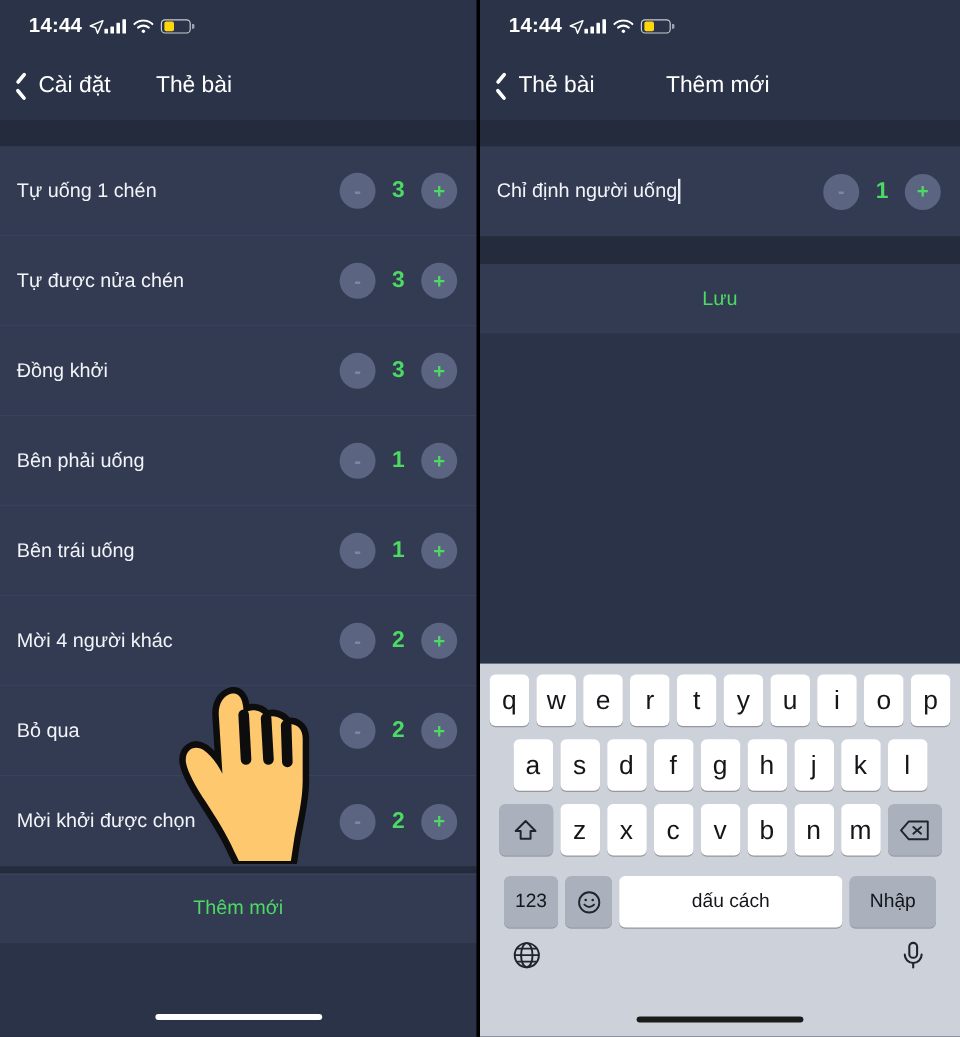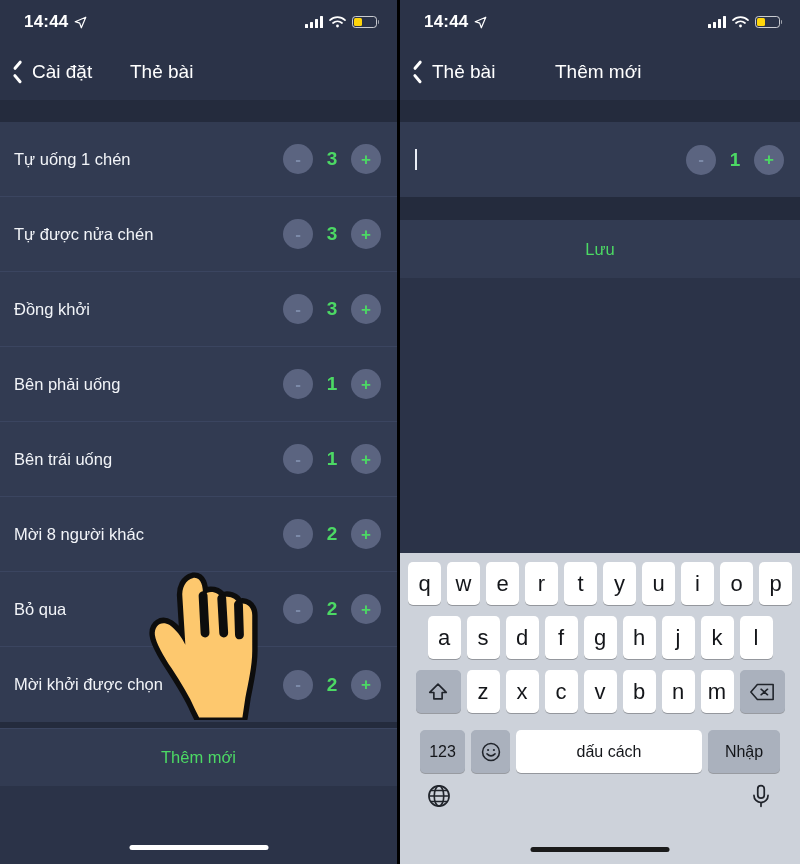--- a/index.html
+++ b/index.html
@@ -7,21 +7,21 @@
     width:800px; height:864px; overflow:hidden;
     font-family:"Liberation Sans", sans-serif;
     background:#1e2536;
   }
   .screens { display:flex; width:800px; height:864px; }
   .screen { width:400px; height:864px; position:relative; background:#2b3348; overflow:hidden; }
   .screen.left { border-right:3px solid #000; }
 
   
   .statusbar {
-    height:44px; display:flex; align-items:center; justify-content:space-between;
+    height:44px; display:flex; align-items:center; 
     padding:0 20px 0 24px; background:#2b3348; color:#fff;
   }
   .sb-time { font-size:17px; font-weight:600; letter-spacing:.2px; display:flex; align-items:center; gap:6px; }
   .loc-arrow { display:inline-block; width:13px; height:13px; }
   .sb-right { display:flex; align-items:center; gap:6px; }
   .sig { display:flex; align-items:flex-end; gap:2px; height:12px; }
   .sig i { display:block; width:3px; background:#fff; border-radius:.5px; }
   .sig i:nth-child(1){height:4px}.sig i:nth-child(2){height:6px}
   .sig i:nth-child(3){height:9px}.sig i:nth-child(4){height:12px}
   .batt { width:25px; height:12px; border:1.4px solid rgba(255,255,255,.75); border-radius:3.5px; position:relative; padding:1.4px; }
@@ -183,21 +183,21 @@
       <div class="row">
         <span class="row-label">Bên trái uống</span>
         <div class="stepper">
           <span class="btn-circ btn-minus">-</span>
           <span class="count">1</span>
           <span class="btn-circ btn-plus">+</span>
         </div>
       </div>
 
       <div class="row">
-        <span class="row-label">Mời 8 người khác</span>
+        <span class="row-label">Mời 4 người khác</span>
         <div class="stepper">
           <span class="btn-circ btn-minus">-</span>
           <span class="count">2</span>
           <span class="btn-circ btn-plus">+</span>
         </div>
       </div>
 
       <div class="row">
         <span class="row-label">Bỏ qua</span>
         <div class="stepper">
@@ -269,20 +269,21 @@
         <span class="chev"></span>
         <span>Thẻ bài</span>
       </div>
       <div class="navtitle r">Thêm mới</div>
     </div>
 
     <div class="gapband"></div>
 
     <div class="field-row">
       <span class="field-text">
+        <span>Chỉ định người uống</span>
           <i class="caret"></i>
       </span>
       <div class="stepper">
         <span class="btn-circ btn-minus">-</span>
         <span class="count">1</span>
         <span class="btn-circ btn-plus">+</span>
       </div>
     </div>
 
     <div style="height:23px;background:#242b3d"></div>

